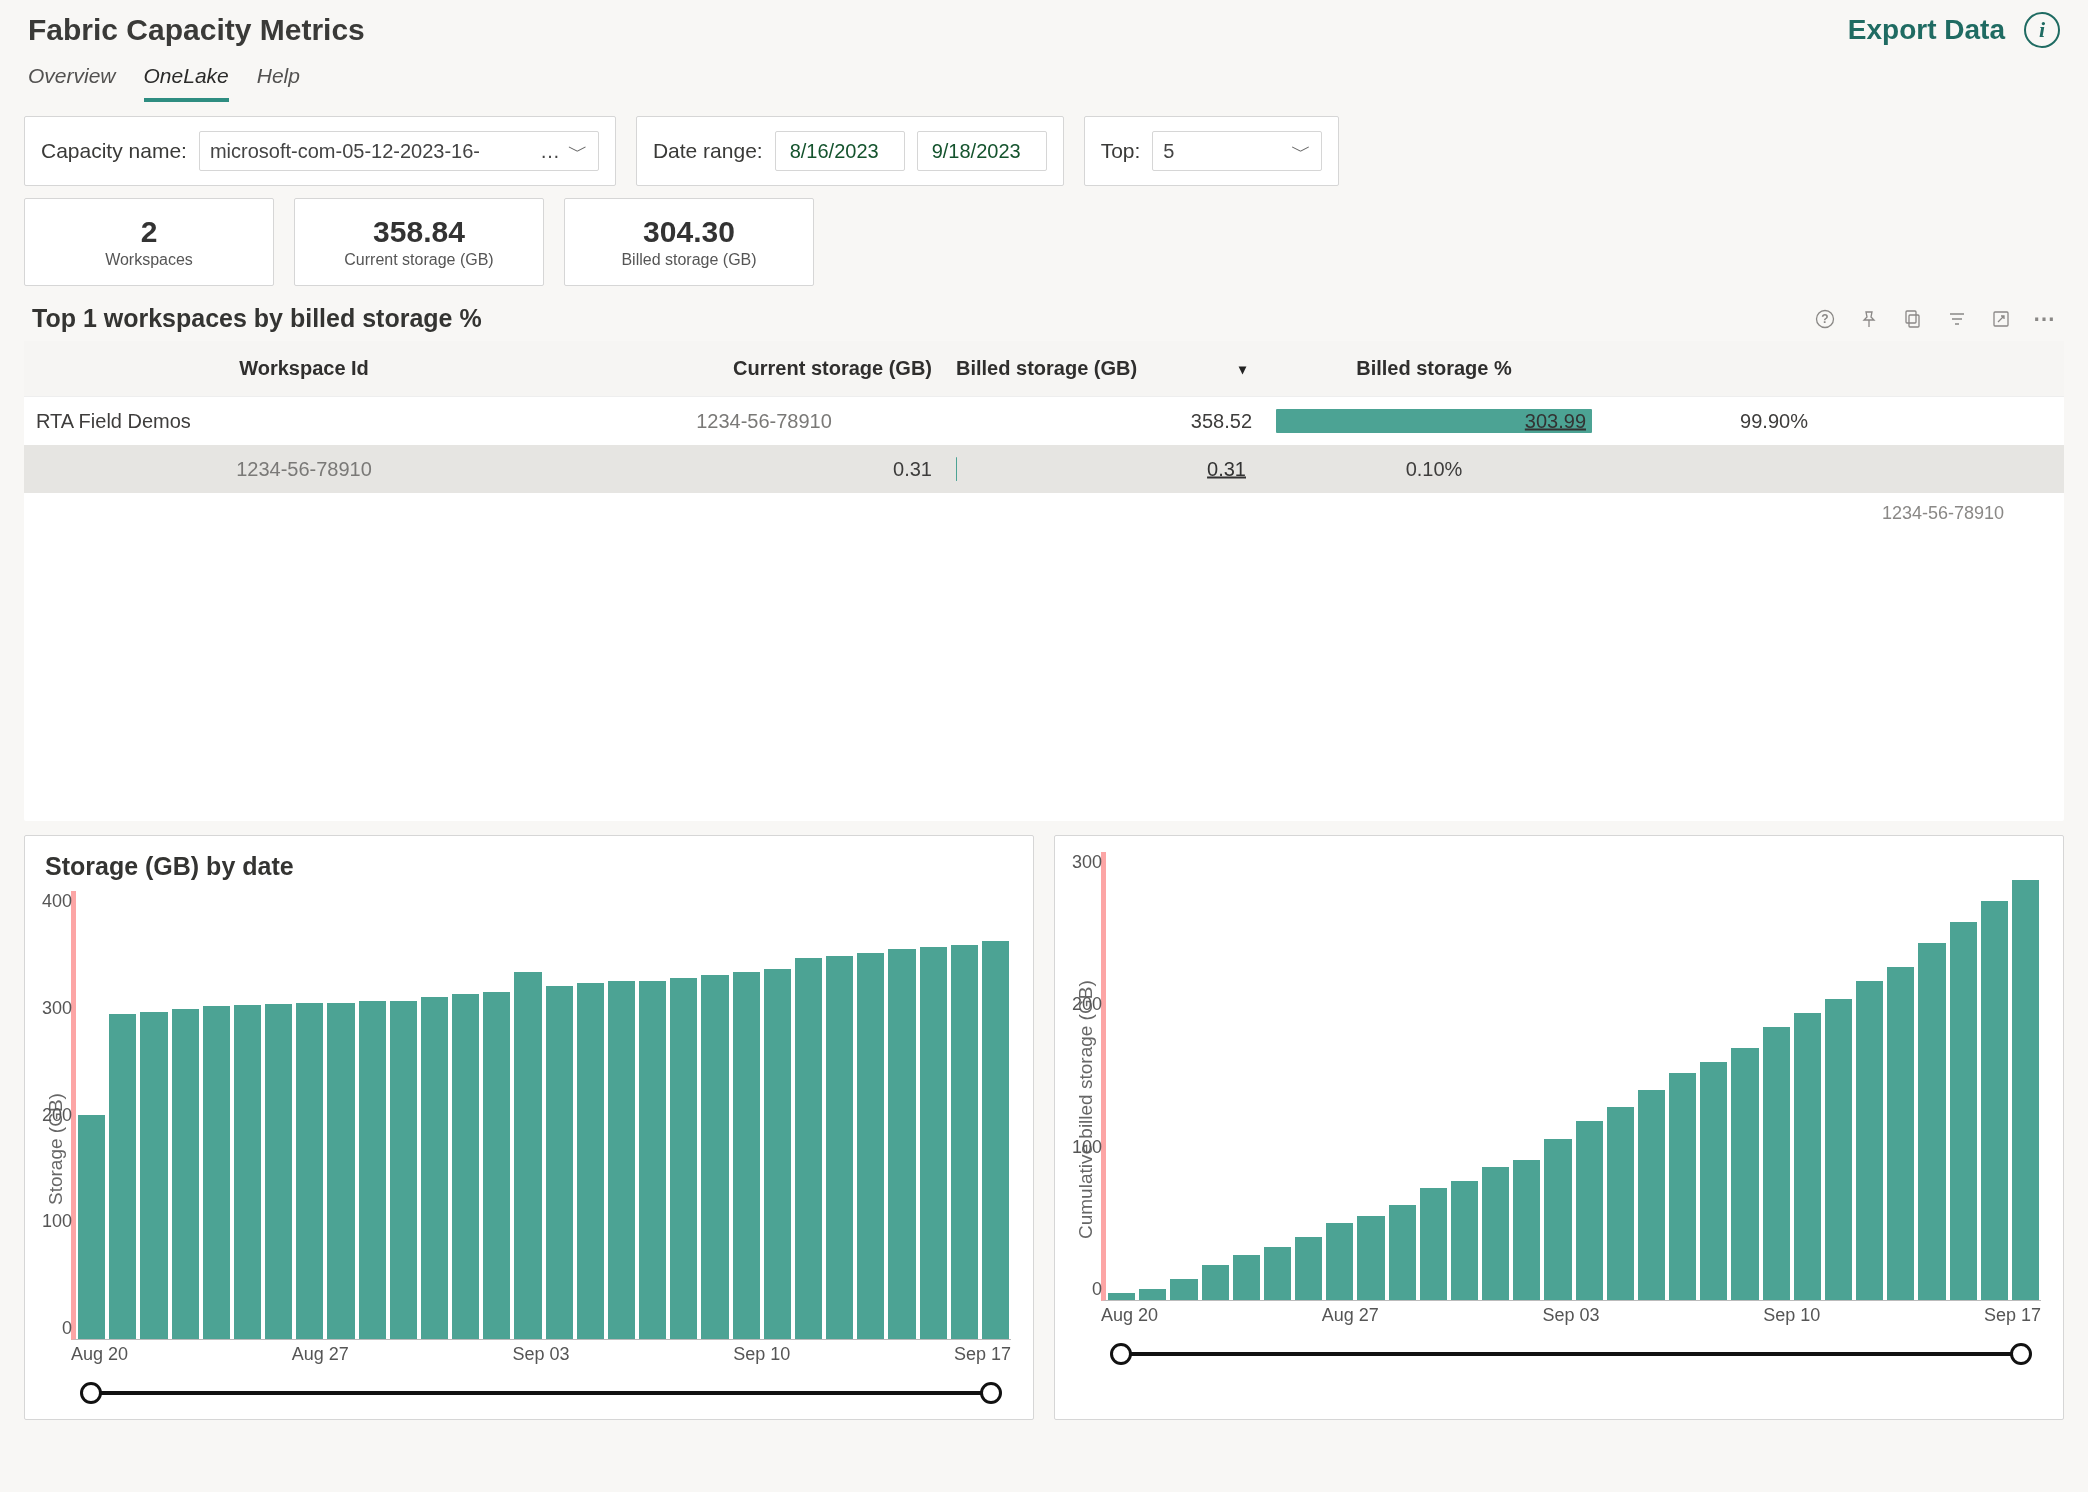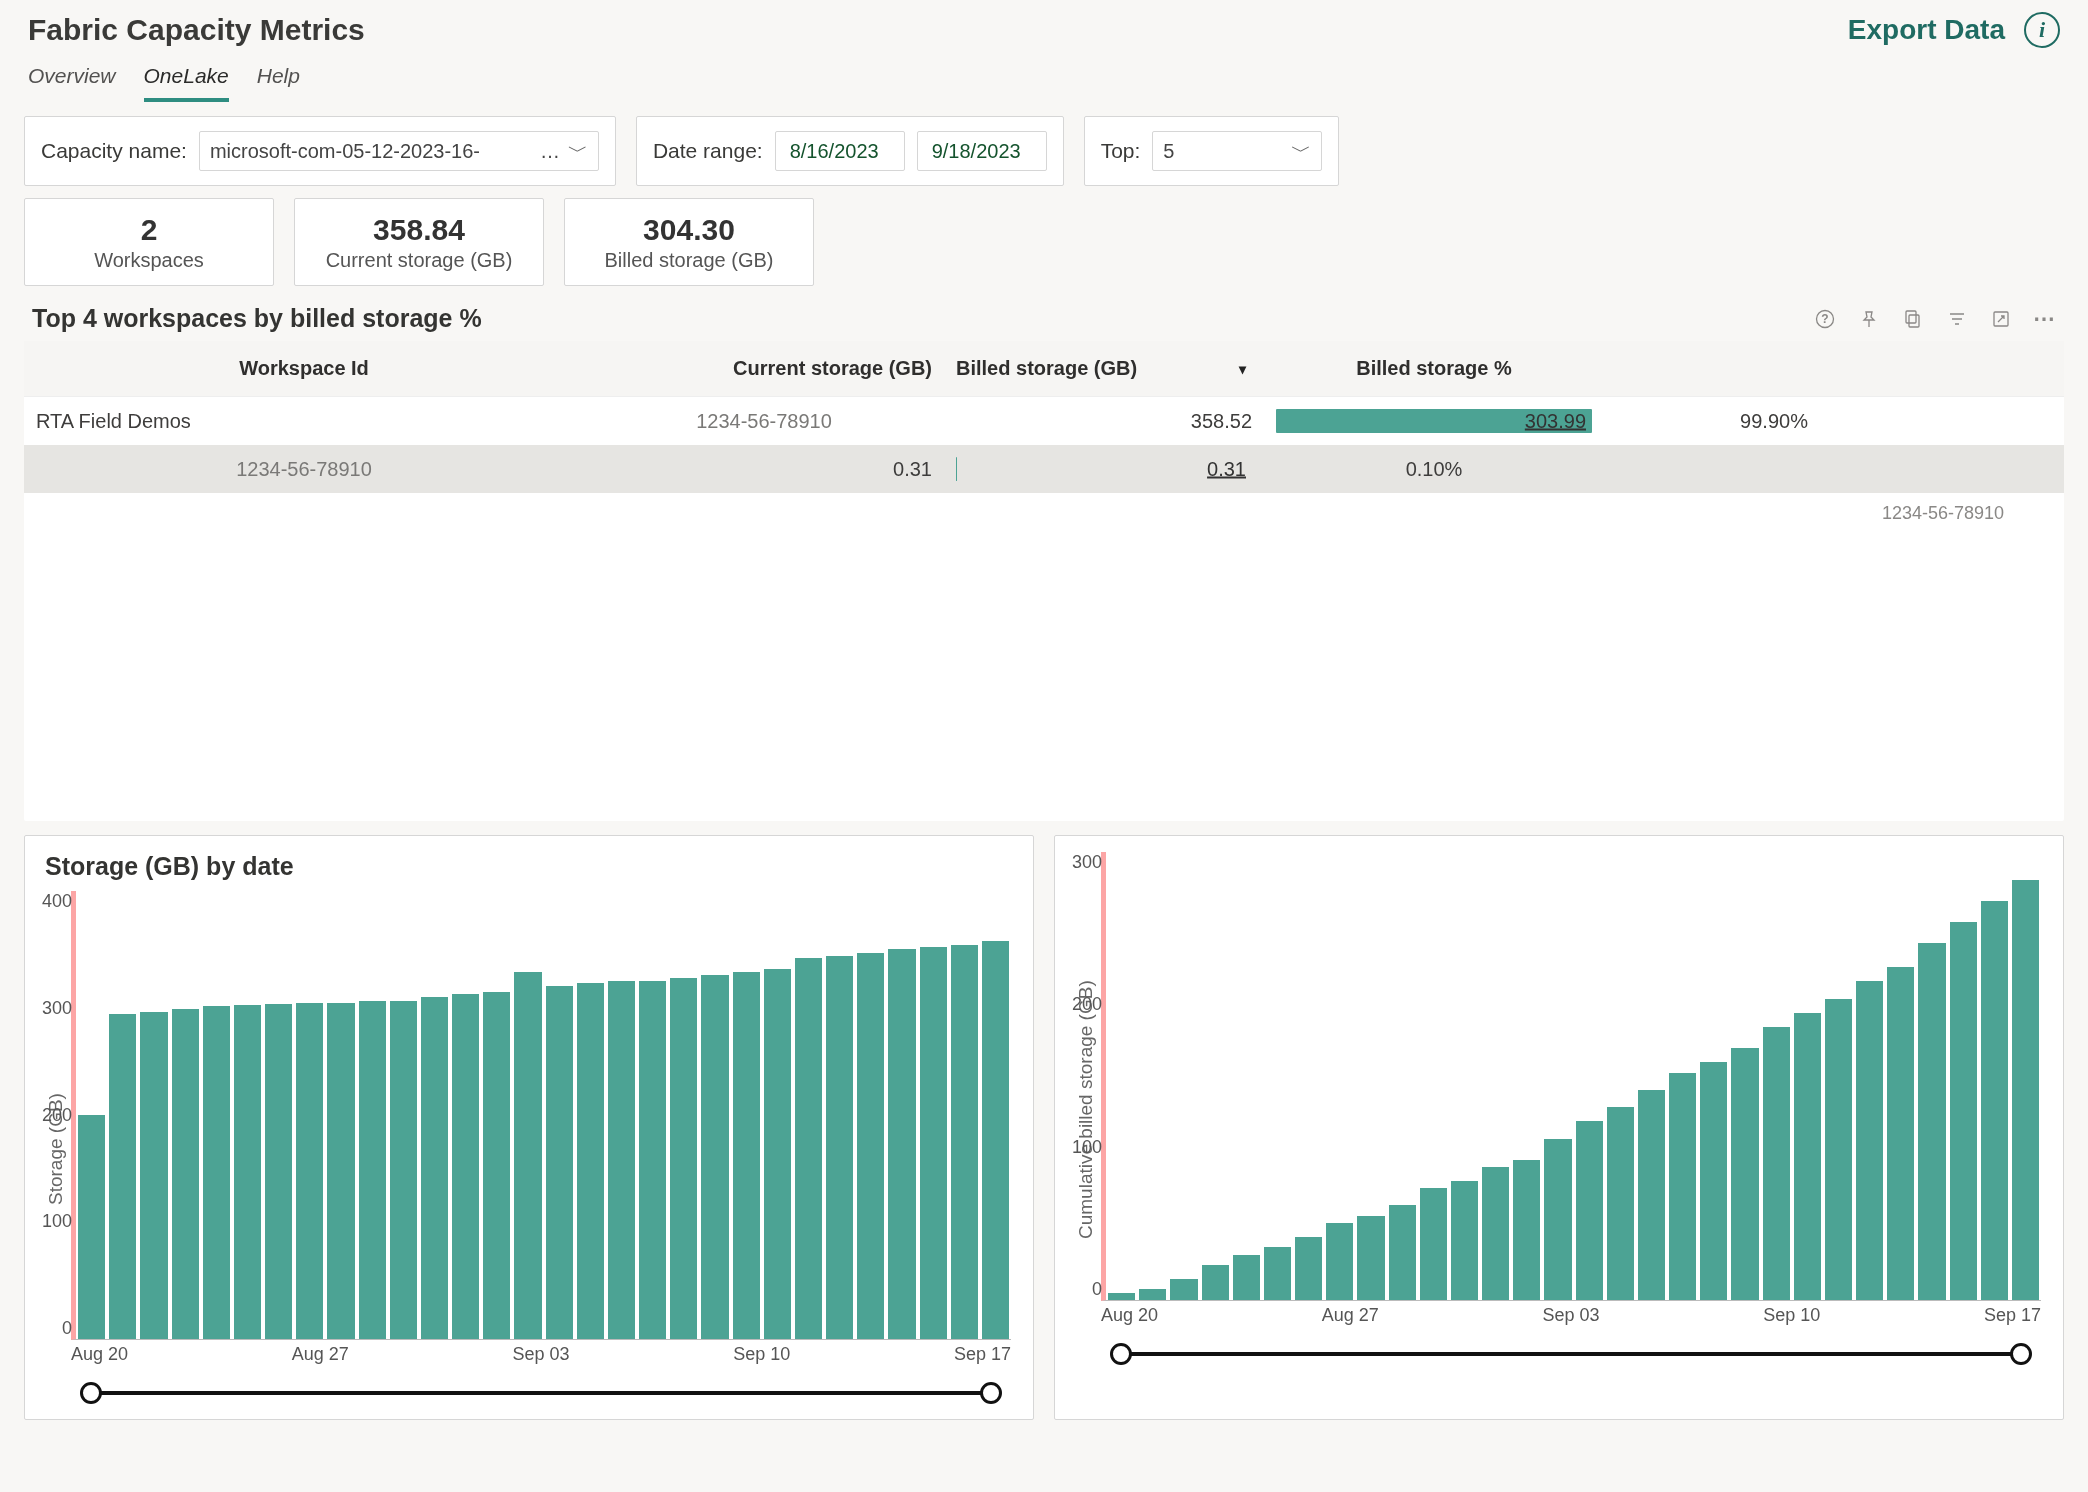--- a/index.html
+++ b/index.html
@@ -30,21 +30,21 @@
   .tab{padding:4px 0 10px 0;cursor:pointer;font-style:italic;}
   .tab.active{color:#2B2B2A;border-bottom:4px solid var(--teal);font-weight:500;}
   .filters{display:flex;gap:20px;padding:14px 12px 12px 12px;}
   .filter-card{display:flex;align-items:center;gap:12px;background:#fff;border:1px solid var(--card-border);border-radius:2px;padding:14px 16px;font-size:21px;color:#3A3A38;}
   .select-box{display:flex;align-items:center;justify-content:space-between;border:1px solid var(--card-border);border-radius:2px;background:#fff;height:40px;padding:0 10px;color:#444;font-size:20px;min-width:160px;}
   .select-box .chev{color:#666;}
   .date-box{border:1px solid var(--card-border);border-radius:2px;background:#fff;height:40px;padding:0 14px;display:flex;align-items:center;color:#14532d;font-size:20px;min-width:130px;}
   .kpis{display:flex;gap:20px;padding:0 12px 14px 12px;}
   .kpi{background:#fff;border:1px solid var(--card-border);border-radius:2px;width:250px;height:88px;display:flex;flex-direction:column;align-items:center;justify-content:center;gap:2px;}
   .kpi-val{font-size:30px;font-weight:600;color:#333;}
-  .kpi-label{font-size:20px;color:#555;}
+  .kpi-label{font-size:16px;color:#555;}
   .section-title{font-size:25px;font-weight:600;color:#343432;padding:4px 20px 8px 20px;display:flex;align-items:center;justify-content:space-between;}
   .visual-actions{display:flex;gap:22px;color:#8A8886;align-items:center;font-size:20px;}
   .va{width:22px;height:22px;display:flex;align-items:center;justify-content:center;}
   .table-card{background:#fff;margin:0 12px 14px 12px;border:0;border-radius:2px;min-height:480px;padding-bottom:12px;}
   .thead,.trow{display:grid;grid-template-columns: 560px 360px 320px 340px 340px;align-items:center;font-size:20px;}
   .thead{background:#F6F5F3;height:56px;font-weight:600;color:#2F2E2D;border-bottom:1px solid #EEE;}
   .thead .th{padding:0 12px;display:flex;align-items:center;gap:6px;}
   .th.right,.td.right{justify-content:flex-end;text-align:right;}
   .th.center,.td.center{justify-content:center;text-align:center;}
   .trow{height:48px;color:#3E3D3C;}
@@ -124,21 +124,21 @@
         <div class="kpi-val">358.84</div>
         <div class="kpi-label">Current storage (GB)</div>
       </div>
       <div class="kpi">
         <div class="kpi-val">304.30</div>
         <div class="kpi-label">Billed storage (GB)</div>
       </div>
     </div>
 
   <div class="section-title">
-    <span>Top 4 workspaces by billed storage %</span>
+    <span>Top 1 workspaces by billed storage %</span>
     <div class="visual-actions">
       <span class="va">
         <svg width="20" height="20" viewBox="0 0 20 20">
             <circle cx="10" cy="10" r="8.5" fill="none" stroke="#8A8886" stroke-width="1.3"></circle>
             <text x="10" y="14" text-anchor="middle" font-size="12" fill="#8A8886">?</text>
           </svg>
       </span>
       <span class="va">
         <svg width="20" height="20" viewBox="0 0 20 20" fill="none" stroke="#8A8886" stroke-width="1.3">
             <path d="M7 3h6l-1 5 3 3H5l3-3-1-5z"></path>

